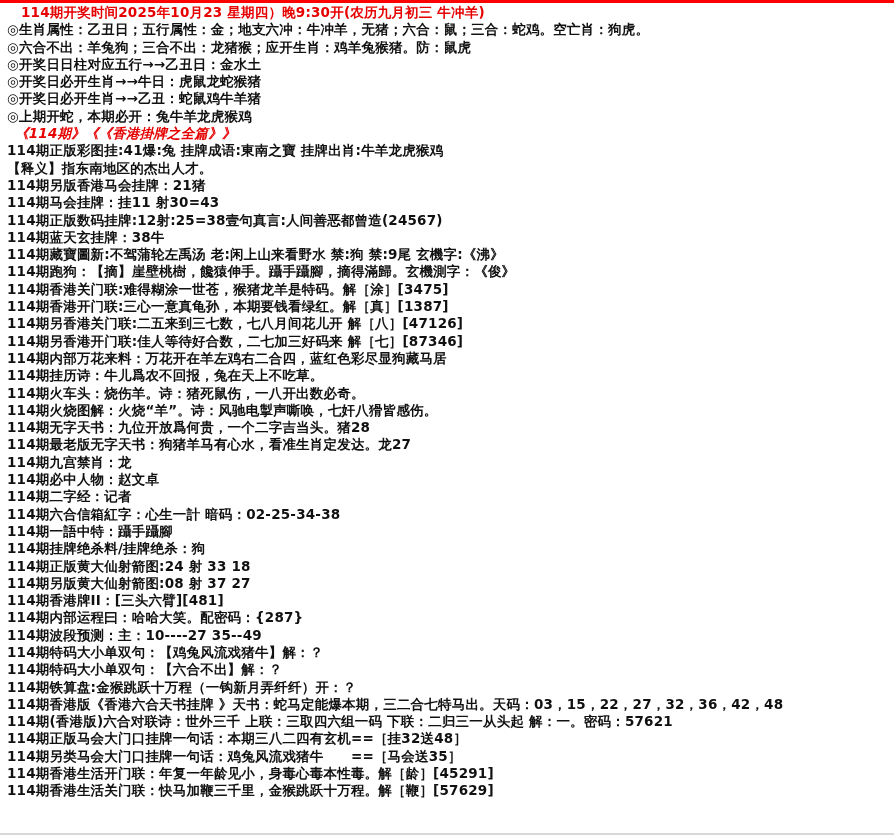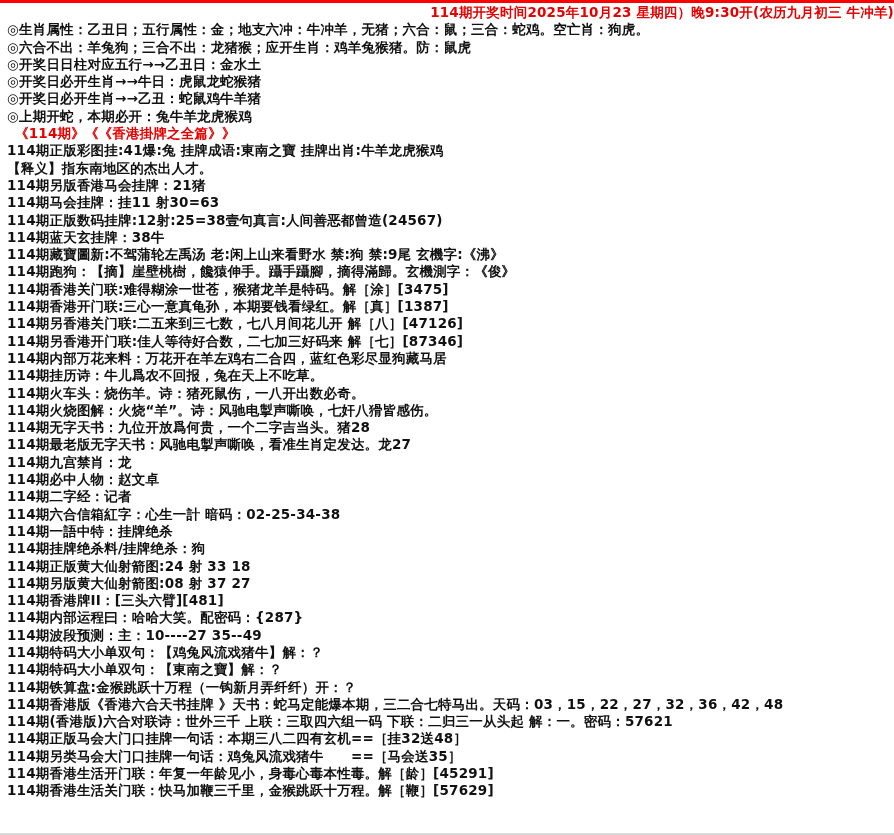--- a/index.html
+++ b/index.html
@@ -24,66 +24,66 @@
     padding-left: 7px;
   }
   .line {
     height: 17.3px;
     line-height: 17.3px;
     white-space: nowrap;
     overflow: hidden;
     letter-spacing: 0.2px;
   }
   .line.red { color: #e60000; }
-  .line.indent1 { padding-left: 14px; text-align: right; }
-  .line.indent2 { padding-left: 8px; }
+  .line.indent1 { padding-left: 14px; }
+  .line.indent2 { padding-left: 8px; font-style: italic; }
 </style>
 </head>
 <body>
 
 <div class="page">
     <div class="line red indent1">114期开奖时间2025年10月23 星期四）晚9:30开(农历九月初三 牛冲羊)</div>
     <div class="line">◎生肖属性：乙丑日；五行属性：金；地支六冲：牛冲羊，无猪；六合：鼠；三合：蛇鸡。空亡肖：狗虎。</div>
     <div class="line">◎六合不出：羊兔狗；三合不出：龙猪猴；应开生肖：鸡羊兔猴猪。防：鼠虎</div>
     <div class="line">◎开奖日日柱对应五行→→乙丑日：金水土</div>
     <div class="line">◎开奖日必开生肖→→牛日：虎鼠龙蛇猴猪</div>
     <div class="line">◎开奖日必开生肖→→乙丑：蛇鼠鸡牛羊猪</div>
     <div class="line">◎上期开蛇，本期必开：兔牛羊龙虎猴鸡</div>
     <div class="line red indent2">《114期》《《香港掛牌之全篇》》</div>
     <div class="line">114期正版彩图挂:41爆:兔 挂牌成语:東南之寶 挂牌出肖:牛羊龙虎猴鸡</div>
     <div class="line">【释义】指东南地区的杰出人才。</div>
     <div class="line">114期另版香港马会挂牌：21猪</div>
-    <div class="line">114期马会挂牌：挂11 射30=63</div>
+    <div class="line">114期马会挂牌：挂11 射30=43</div>
     <div class="line">114期正版数码挂牌:12射:25=38壹句真言:人间善恶都曾造(24567)</div>
     <div class="line">114期蓝天玄挂牌：38牛</div>
     <div class="line">114期藏寶圖新:不驾蒲轮左禹汤 老:闲上山来看野水 禁:狗 禁:9尾 玄機字:《沸》</div>
     <div class="line">114期跑狗：【摘】崖壁桃樹，饞猿伸手。躡手躡腳，摘得滿歸。玄機測字：《俊》</div>
     <div class="line">114期香港关门联:难得糊涂一世苍，猴猪龙羊是特码。解［涂］[3475]</div>
     <div class="line">114期香港开门联:三心一意真龟孙，本期要钱看绿红。解［真］[1387]</div>
     <div class="line">114期另香港关门联:二五来到三七数，七八月间花儿开 解［八］[47126]</div>
     <div class="line">114期另香港开门联:佳人等待好合数，二七加三好码来 解［七］[87346]</div>
     <div class="line">114期内部万花来料：万花开在羊左鸡右二合四，蓝红色彩尽显狗藏马居</div>
     <div class="line">114期挂历诗：牛儿爲农不回报，兔在天上不吃草。</div>
     <div class="line">114期火车头：烧伤羊。诗：猪死鼠伤，一八开出数必奇。</div>
     <div class="line">114期火烧图解：火烧“羊”。诗：风驰电掣声嘶唤，七奸八猾皆感伤。</div>
     <div class="line">114期无字天书：九位开放爲何贵，一个二字吉当头。猪28</div>
-    <div class="line">114期最老版无字天书：风驰电掣声嘶唤，看准生肖定发达。龙27</div>
+    <div class="line">114期最老版无字天书：狗猪羊马有心水，看准生肖定发达。龙27</div>
     <div class="line">114期九宫禁肖：龙</div>
     <div class="line">114期必中人物：赵文卓</div>
     <div class="line">114期二字经：记者</div>
     <div class="line">114期六合信箱紅字：心生一計 暗码：02-25-34-38</div>
-    <div class="line">114期一語中特：挂牌绝杀</div>
+    <div class="line">114期一語中特：躡手躡腳</div>
     <div class="line">114期挂牌绝杀料/挂牌绝杀：狗</div>
     <div class="line">114期正版黄大仙射箭图:24 射 33 18</div>
     <div class="line">114期另版黄大仙射箭图:08 射 37 27</div>
     <div class="line">114期香港牌II：[三头六臂][481]</div>
     <div class="line">114期内部运程曰：哈哈大笑。配密码：{287}</div>
     <div class="line">114期波段预测：主：10----27 35--49</div>
     <div class="line">114期特码大小单双句：【鸡兔风流戏猪牛】解：？</div>
-    <div class="line">114期特码大小单双句：【東南之寶】解：？</div>
+    <div class="line">114期特码大小单双句：【六合不出】解：？</div>
     <div class="line">114期铁算盘:金猴跳跃十万程（一钩新月弄纤纤）开：？</div>
     <div class="line">114期香港版《香港六合天书挂牌 》天书：蛇马定能爆本期，三二合七特马出。天码：03，15，22，27，32，36，42，48</div>
     <div class="line">114期(香港版)六合对联诗：世外三千 上联：三取四六组一码 下联：二归三一从头起 解：一。密码：57621</div>
     <div class="line">114期正版马会大门口挂牌一句话：本期三八二四有玄机==［挂32送48］</div>
     <div class="line">114期另类马会大门口挂牌一句话：鸡兔风流戏猪牛　　==［马会送35］</div>
     <div class="line">114期香港生活开门联：年复一年龄见小，身毒心毒本性毒。解［龄］[45291]</div>
     <div class="line">114期香港生活关门联：快马加鞭三千里，金猴跳跃十万程。解［鞭］[57629]</div>
   </div>
 
 </body></html>

